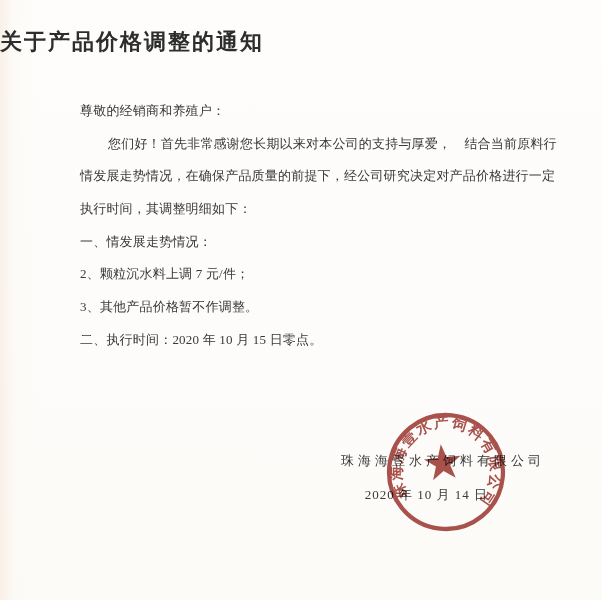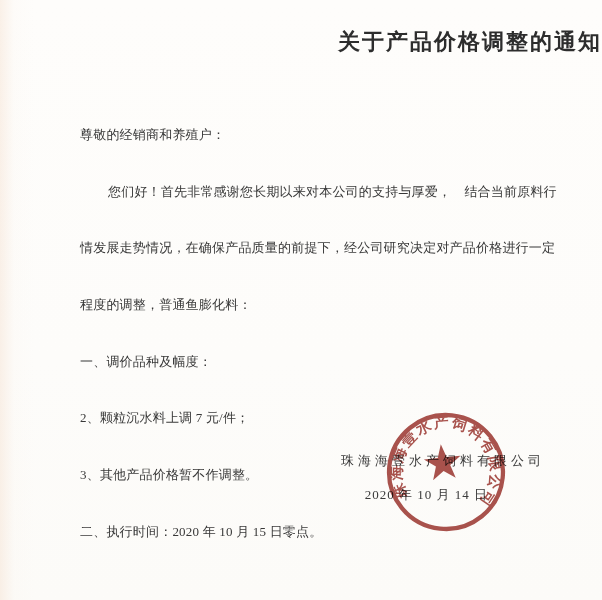--- a/index.html
+++ b/index.html
@@ -9,31 +9,31 @@
     background:#fdfdfb;
   }
   .page{
     position:relative;width:602px;height:600px;overflow:hidden;
     background:
       linear-gradient(90deg, rgba(243,219,200,0.38) 0px, rgba(250,243,236,0.18) 14px, rgba(255,255,255,0) 34px),
       linear-gradient(180deg, #fefdfb 0%, #fdfcfa 60%, #fcfbf8 100%);
   }
   .title{
     position:absolute;top:27px;left:0;width:602px;
-    text-align:right;
+    text-align:left;
     font-size:22px;font-weight:bold;letter-spacing:2px;
     color:#2d2d2d;
   }
   .content{
     position:absolute;top:95px;left:80px;right:76px;
     font-size:13px;color:#383838;
   }
   .line{
     display:block;height:32.7px;line-height:32.7px;
-    white-space:nowrap;letter-spacing:0.2px;margin-top:24px;
+    white-space:nowrap;letter-spacing:0.2px;
   }
   .indent{padding-left:28px;text-align:right;}
   .sig-company{
     position:absolute;top:452px;right:57px;
     font-size:13px;color:#3a3a3a;letter-spacing:4px;white-space:nowrap;
   }
   .sig-date{
     position:absolute;top:486px;right:114px;
     font-size:13px;color:#3a3a3a;letter-spacing:1px;white-space:nowrap;
   }
@@ -51,22 +51,22 @@
 <body>
 
 <div class="page">
 
   <div class="title">关于产品价格调整的通知</div>
 
   <div class="content">
     <span class="line">尊敬的经销商和养殖户：</span>
     <span class="line indent">您们好！首先非常感谢您长期以来对本公司的支持与厚爱，　结合当前原料行</span>
     <span class="line">情发展走势情况，在确保产品质量的前提下，经公司研究决定对产品价格进行一定</span>
-    <span class="line">程度的调整，普通鱼膨化料：</span>
-    <span class="line">一、调价品种及幅度：</span>
+    <span class="line">执行时间，其调整明细如下：</span>
+    <span class="line">一、情发展走势情况：</span>
     <span class="line">2、颗粒沉水料上调 7 元/件；</span>
     <span class="line">3、其他产品价格暂不作调整。</span>
     <span class="line">二、执行时间：2020 年 10 月 15 日零点。</span>
   </div>
 
   <div class="sig-company">珠海海壹水产饲料有限公司</div>
   <div class="sig-date">2020 年 10 月 14 日</div>
 
   <svg class="stamp" viewBox="0 0 118 118" xmlns="http://www.w3.org/2000/svg">
     <defs>

